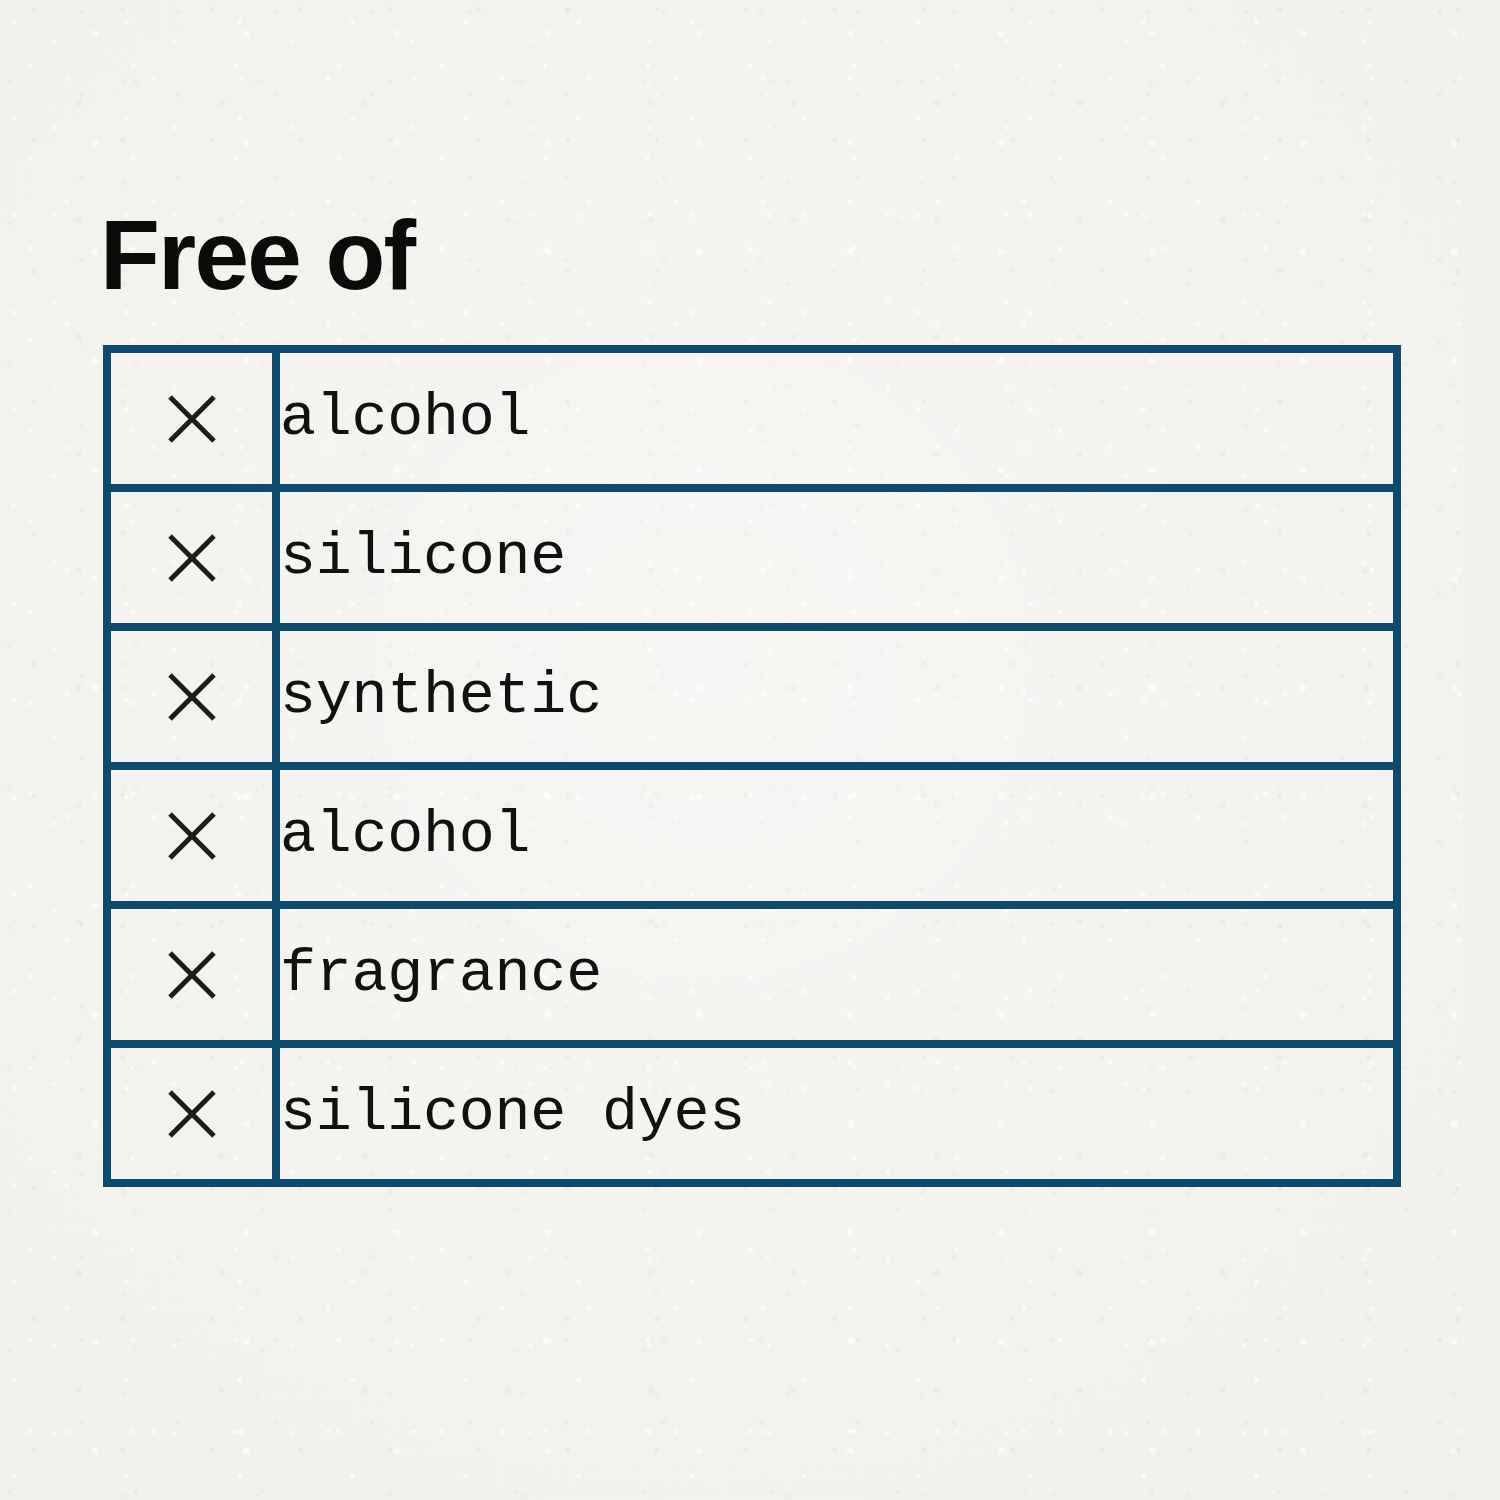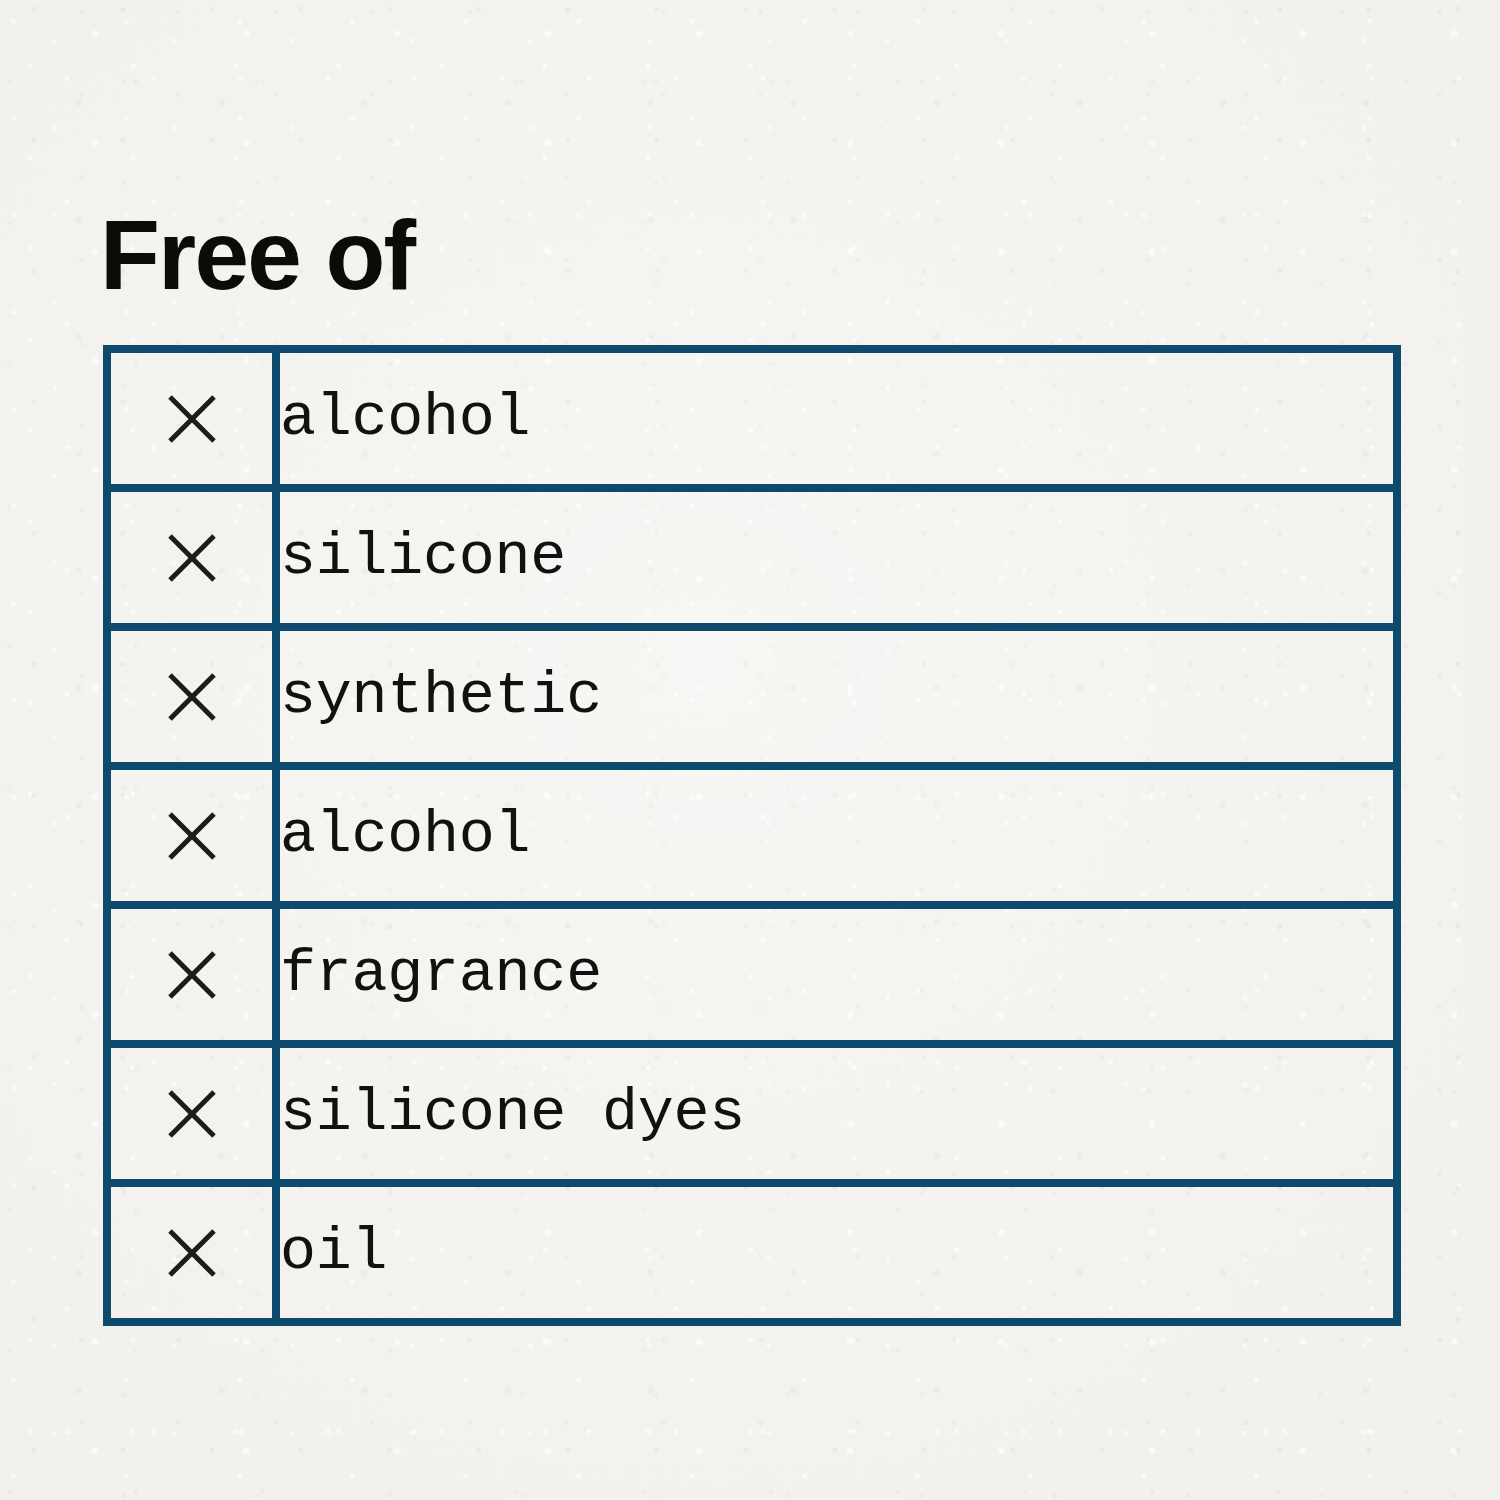--- a/index.html
+++ b/index.html
@@ -236,31 +236,18 @@
                 <line x1="4" y1="4" x2="48" y2="48" stroke="#1c1c19" stroke-width="5" stroke-linecap="butt"></line>
                 <line x1="48" y1="4" x2="4" y2="48" stroke="#1c1c19" stroke-width="5" stroke-linecap="butt"></line>
               </svg>
             </span>
           </td>
           <td class="label-cell">
             <span class="item-label">silicone dyes</span>
           </td>
         </tr>
 
-        <tr>
-          <td class="mark-cell">
-            <span class="x-icon">
-              <svg viewBox="0 0 52 52" xmlns="http://www.w3.org/2000/svg">
-                <line x1="4" y1="4" x2="48" y2="48" stroke="#1c1c19" stroke-width="5" stroke-linecap="butt"></line>
-                <line x1="48" y1="4" x2="4" y2="48" stroke="#1c1c19" stroke-width="5" stroke-linecap="butt"></line>
-              </svg>
-            </span>
-          </td>
-          <td class="label-cell">
-            <span class="item-label">oil</span>
-          </td>
-        </tr>
 
       </tbody>
     </table>
 
   </div>
 </div>
 
 </body></html>

